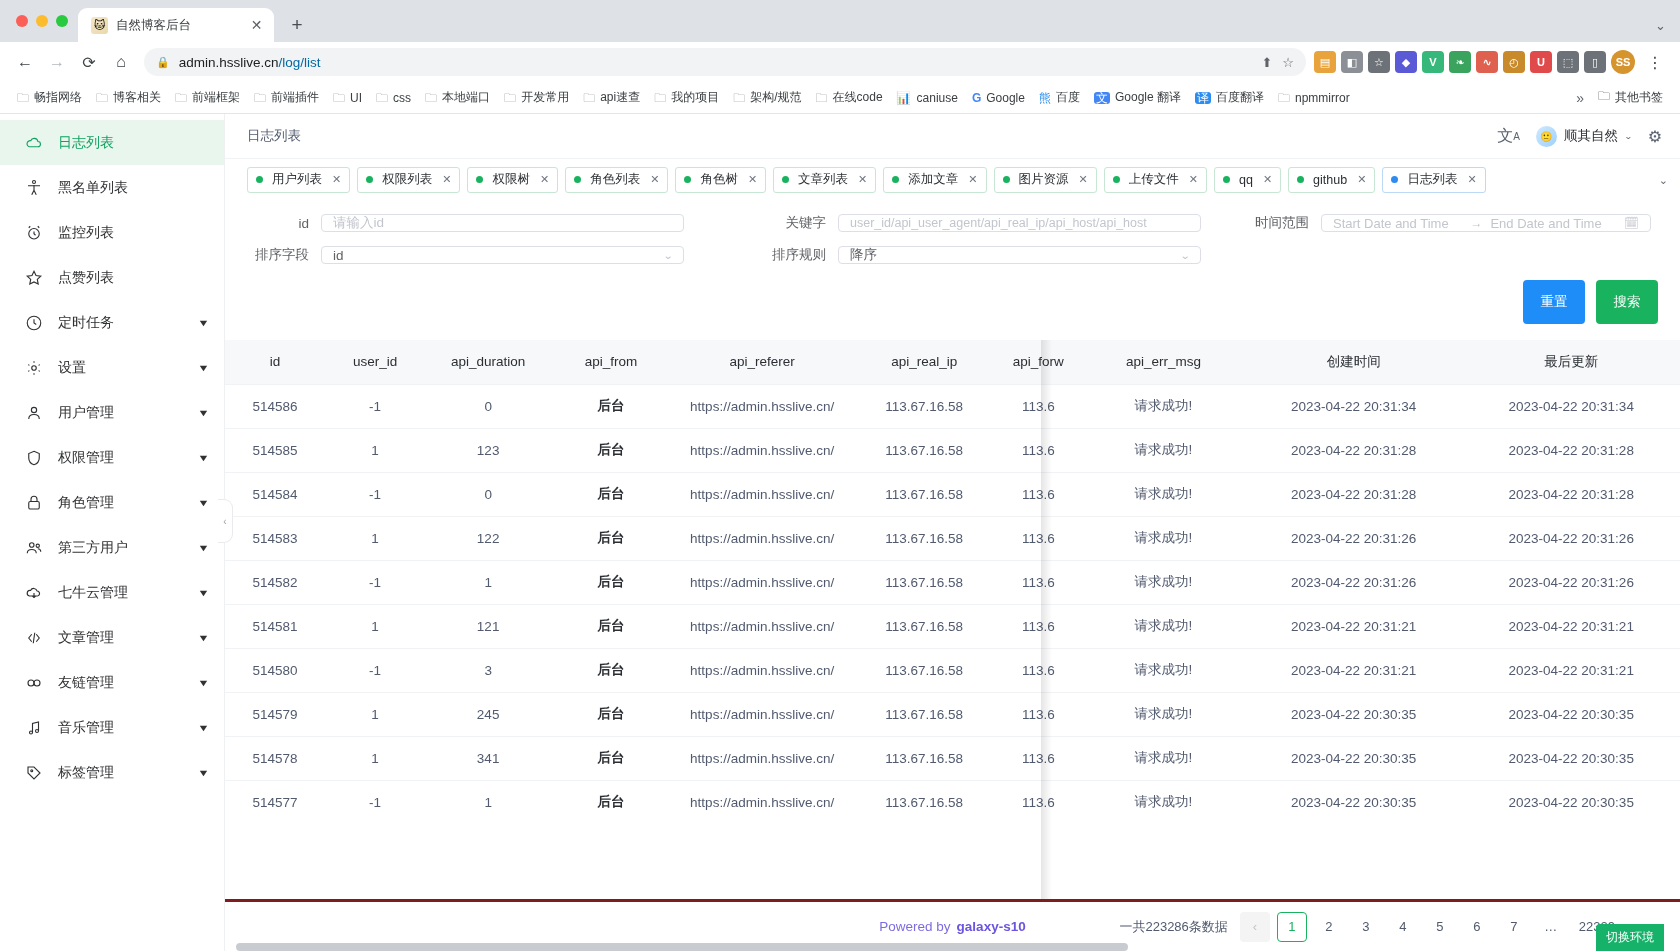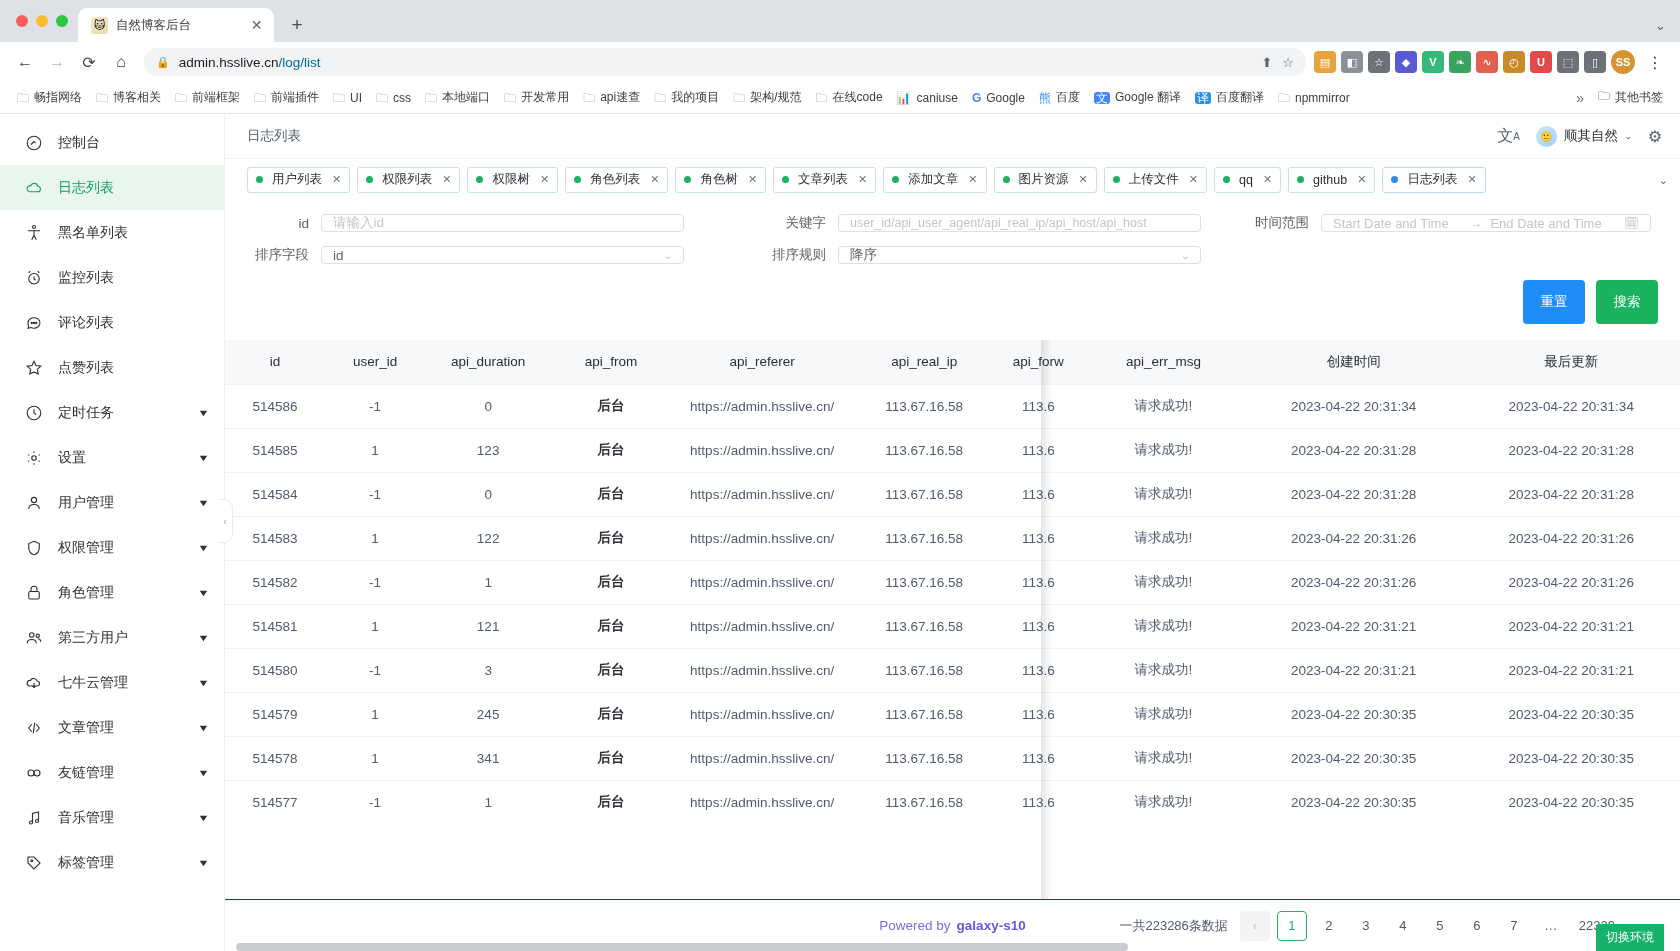--- a/index.html
+++ b/index.html
@@ -224,21 +224,21 @@
   .fixshadow {
     position: absolute; left: 816px; top: 0; bottom: 0; width: 11px;
     background: linear-gradient(to right, rgba(0,0,0,0.10), rgba(0,0,0,0));
     pointer-events: none; z-index: 5;
   }
 
   
   .footer {
     height: 52px; flex-shrink: 0; background: #ffffff;
     display: flex; align-items: center; padding: 0 22px; position: relative;
-    border-top: 1px solid #7f1d1d;
+    border-top: 3px solid #7f1d1d;
   }
   .powered {
     position: absolute; left: 50%; transform: translateX(-50%);
     font-size: 13.5px; color: #7d6ce0;
   }
   .powered b { color: #6b55de; margin-left: 6px; }
   .pager { margin-left: auto; display: flex; align-items: center; gap: 7px; z-index: 2; }
   .total { font-size: 13px; color: #515a6e; margin-right: 5px; }
   .pg {
     min-width: 30px; height: 30px; border-radius: 4px; background: #f4f4f5;
@@ -392,29 +392,20 @@
         <span class="bmi">🗀</span>
         <span>其他书签</span>
       </div>
   </div>
 
   <div class="app">
 
     <div class="sidebar">
       <div class="menu">
 
-        <div class="mi">
-          <span class="mico">
-              <svg viewBox="0 0 24 24">
-                <circle cx="12" cy="12" r="9"></circle>
-                <path d="M8 14l4-4 2 2"></path>
-              </svg>
-            </span>
-          <span class="mlabel">控制台</span>
-        </div>
 
         <div class="mi active">
           <span class="mico">
               <svg viewBox="0 0 24 24">
                 <path d="M6 17h11a3.5 3.5 0 0 0 .2-7 5 5 0 0 0-9.6-1A3.6 3.6 0 0 0 6 17z"></path>
               </svg>
             </span>
           <span class="mlabel">日志列表</span>
         </div>
 
@@ -432,31 +423,20 @@
           <span class="mico">
               <svg viewBox="0 0 24 24">
                 <circle cx="12" cy="13" r="7"></circle>
                 <path d="M12 10v3l2 2M5 5l2-2M19 5l-2-2"></path>
               </svg>
             </span>
           <span class="mlabel">监控列表</span>
         </div>
 
 
-        <div class="mi">
-          <span class="mico">
-              <svg viewBox="0 0 24 24">
-                <path d="M4 12a8 7 0 1 1 4 6l-4 1 1-3a7 7 0 0 1-1-4z"></path>
-                <circle cx="9" cy="12" r=".8" fill="currentColor"></circle>
-                <circle cx="12" cy="12" r=".8" fill="currentColor"></circle>
-                <circle cx="15" cy="12" r=".8" fill="currentColor"></circle>
-              </svg>
-            </span>
-          <span class="mlabel">评论列表</span>
-        </div>
 
         <div class="mi">
           <span class="mico">
               <svg viewBox="0 0 24 24">
                 <path d="M12 3l2.7 5.8 6.3.8-4.6 4.3 1.2 6.2L12 17.2 6.4 20.1l1.2-6.2L3 9.6l6.3-.8z"></path>
               </svg>
             </span>
           <span class="mlabel">点赞列表</span>
         </div>
 

